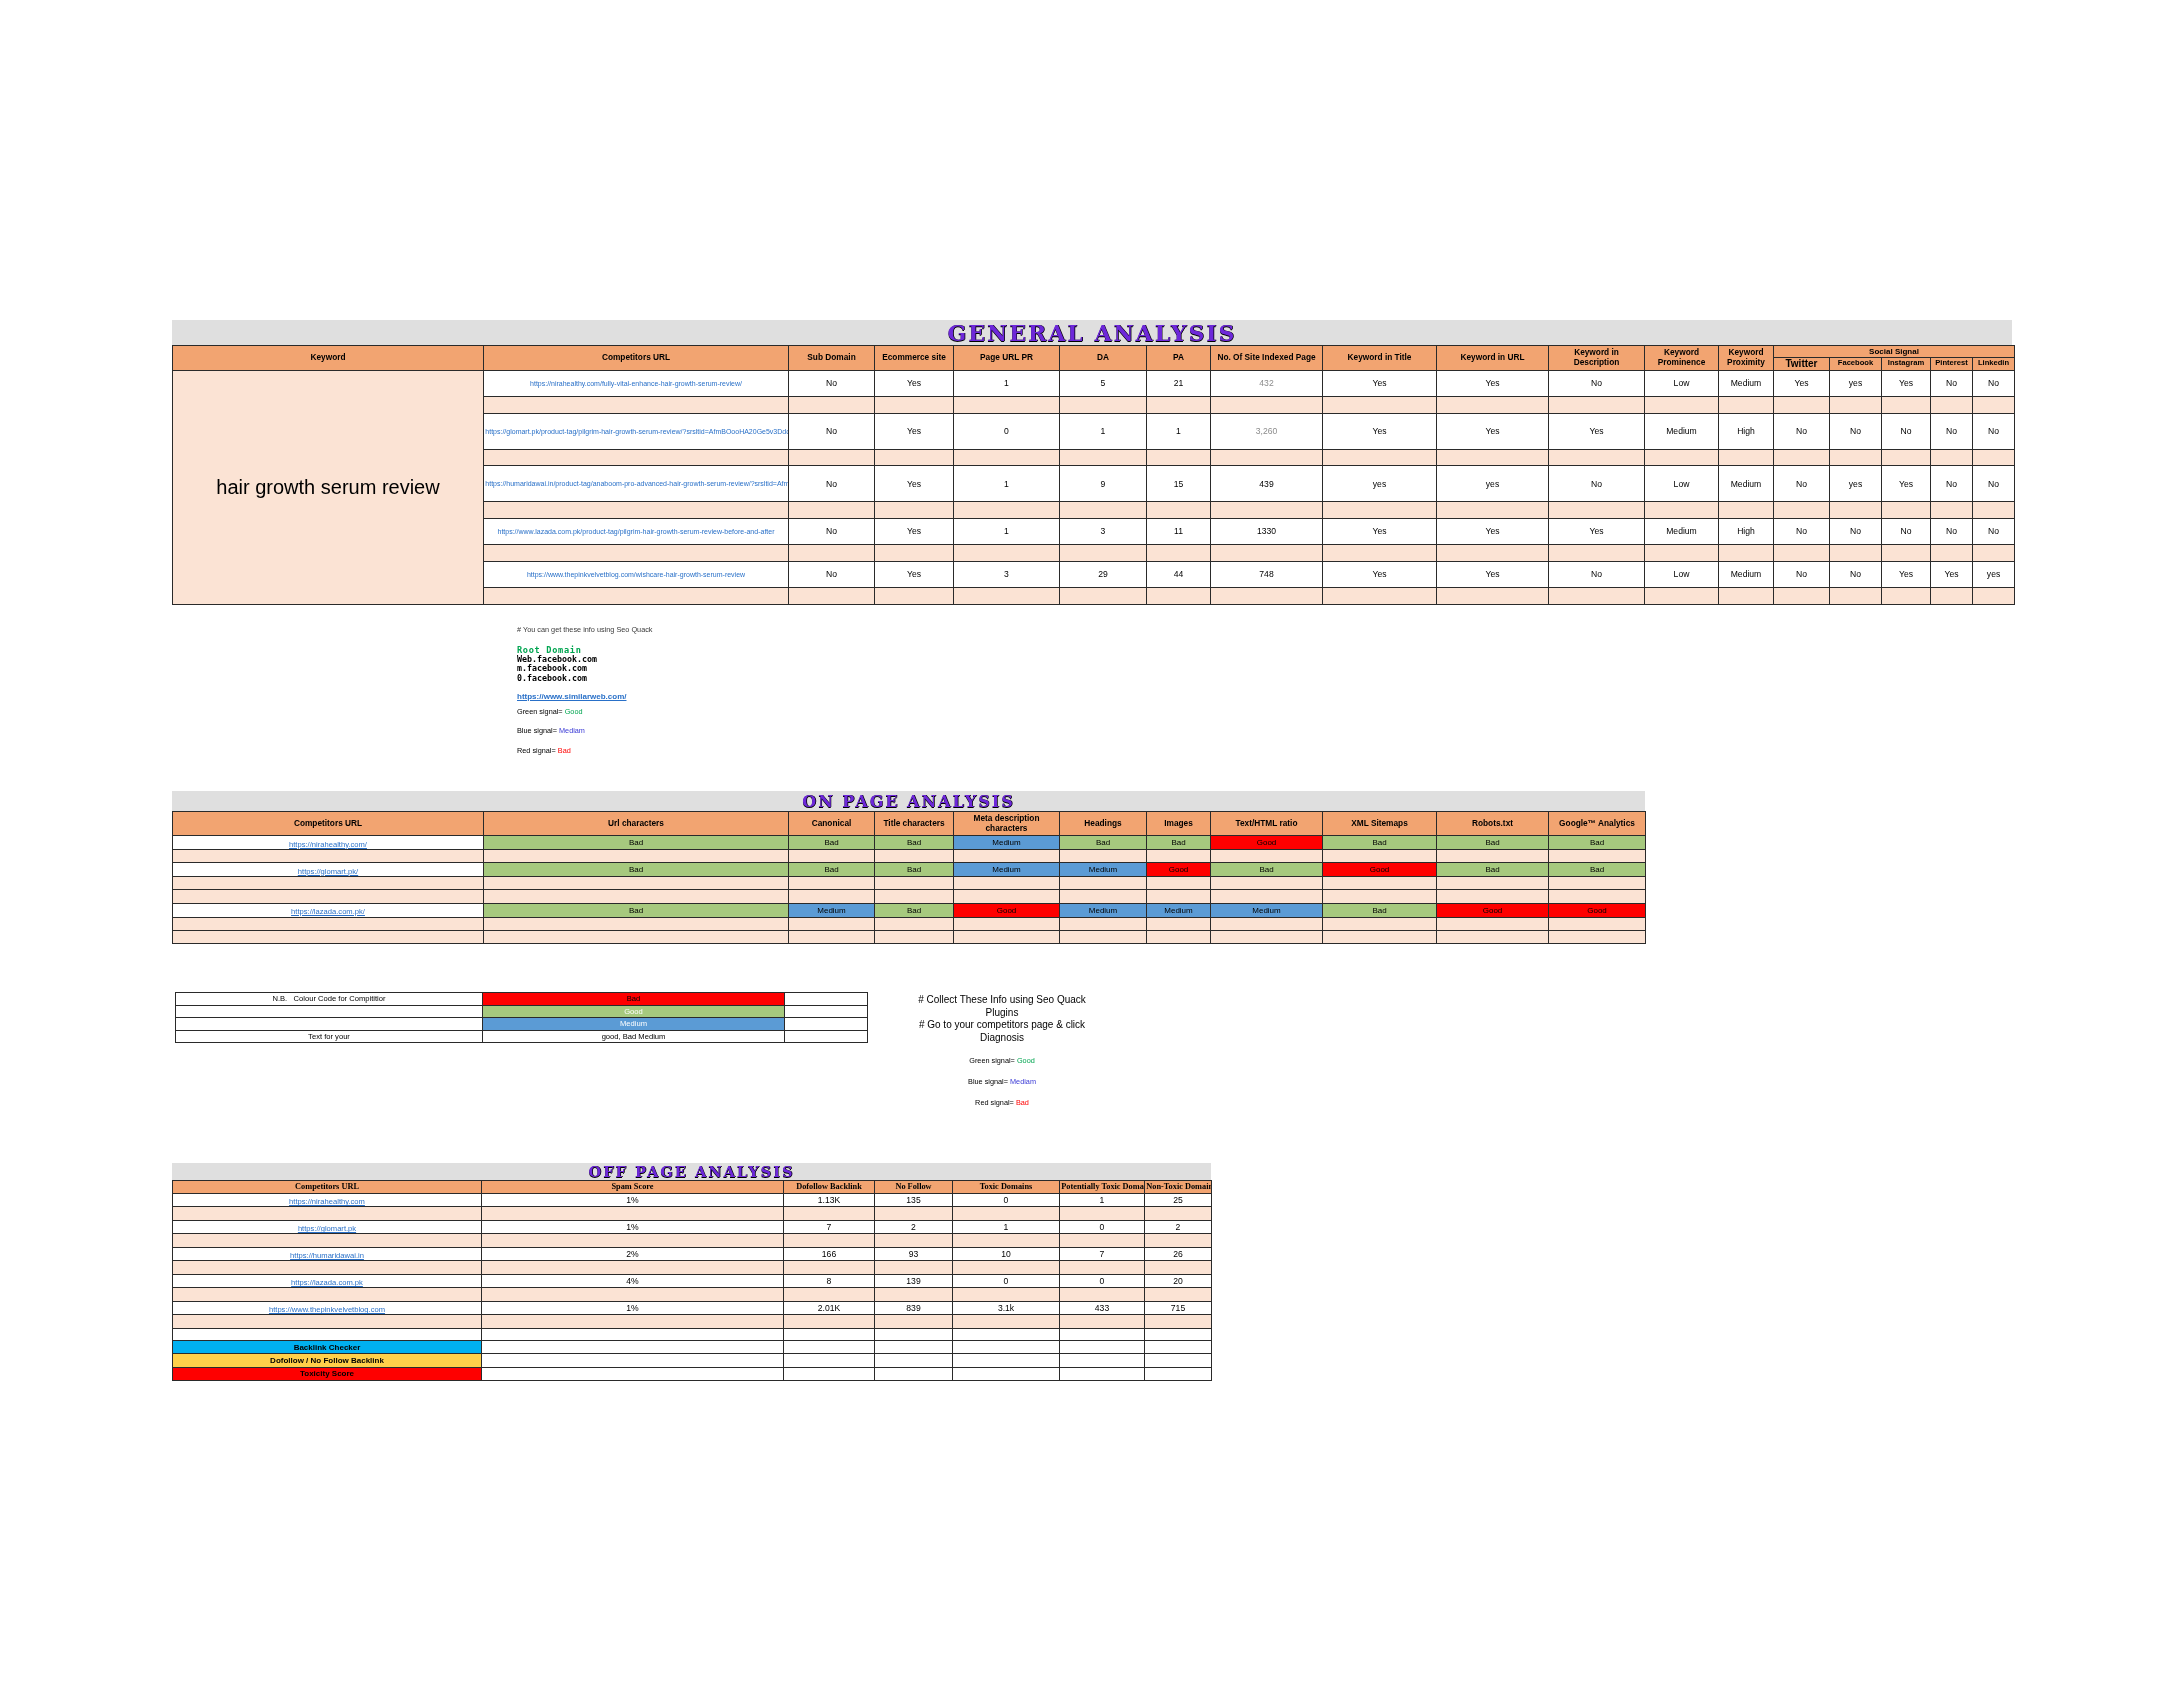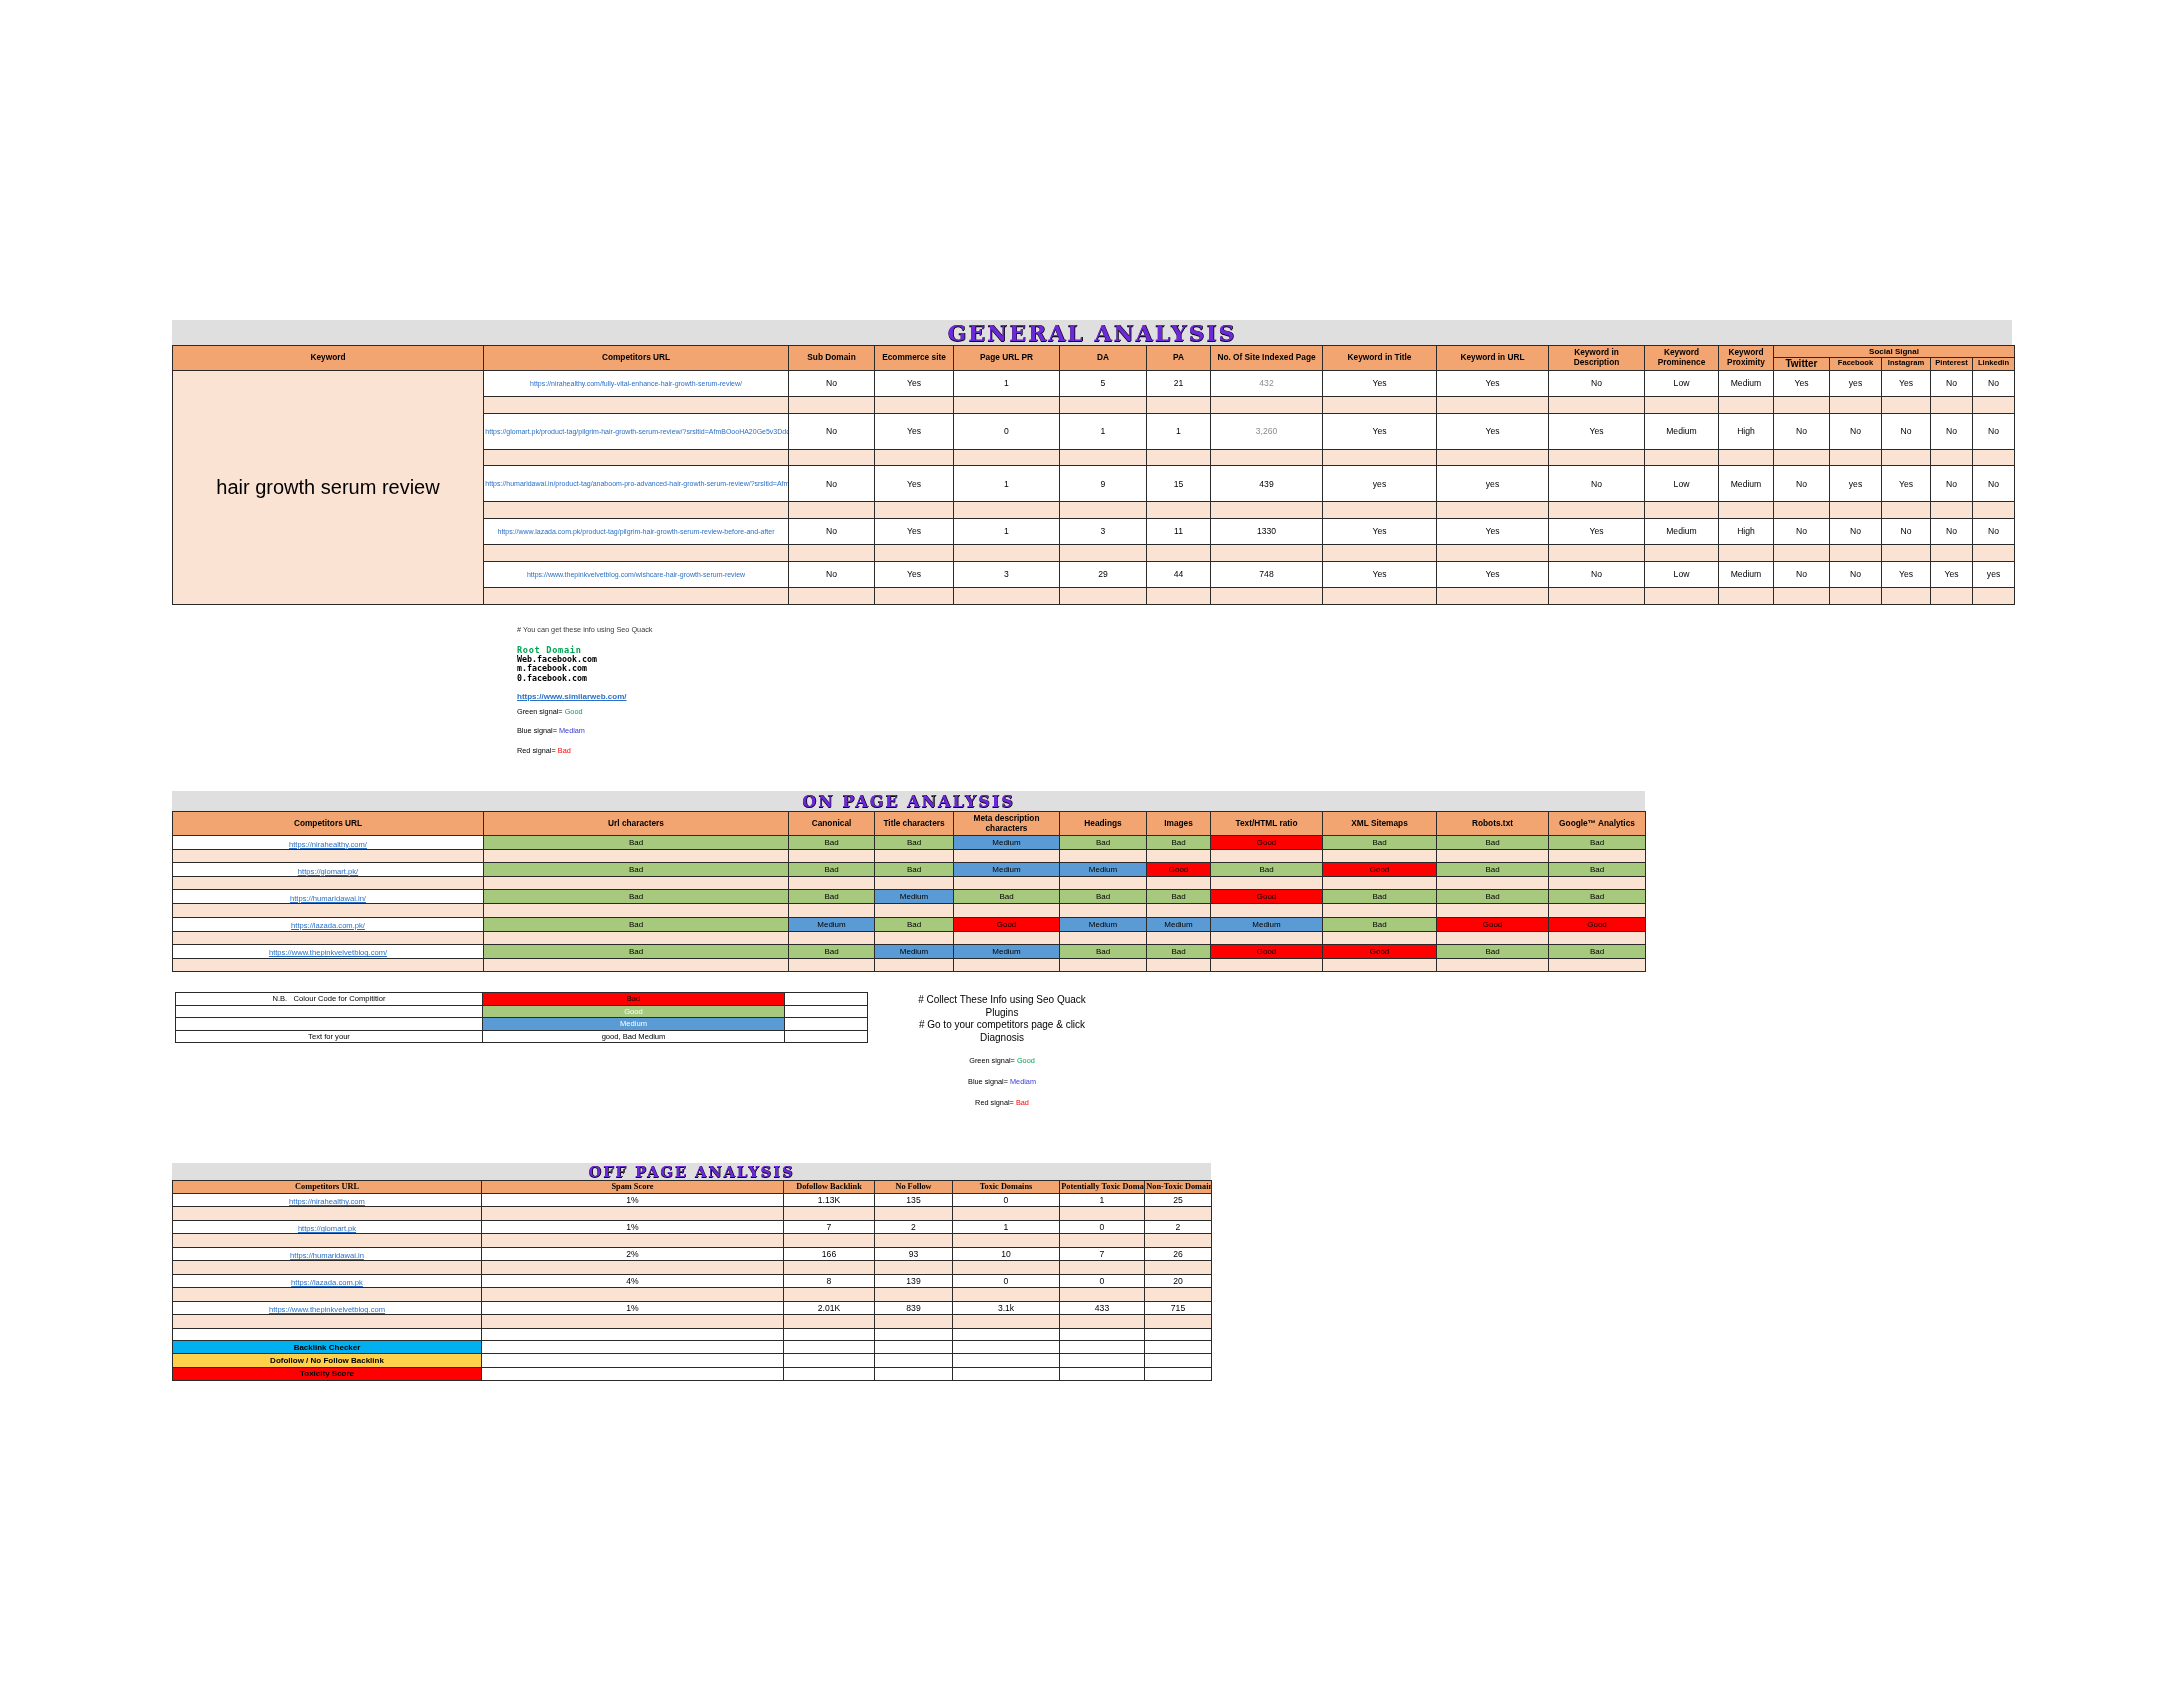--- a/index.html
+++ b/index.html
@@ -413,33 +413,20 @@
             <td class="sp"></td>
             <td class="sp"></td>
             <td class="sp"></td>
             <td class="sp"></td>
             <td class="sp"></td>
             <td class="sp"></td>
             <td class="sp"></td>
             <td class="sp"></td>
             <td class="sp"></td>
           </tr>
-          <tr style="height: 14px;">
-            <td class="url-td"><span class="link u-link">https://humaridawai.in/</span></td>
-            <td class="val c-g">Bad</td>
-            <td class="val c-g">Bad</td>
-            <td class="val c-b">Medium</td>
-            <td class="val c-g">Bad</td>
-            <td class="val c-g">Bad</td>
-            <td class="val c-g">Bad</td>
-            <td class="val c-r">Good</td>
-            <td class="val c-g">Bad</td>
-            <td class="val c-g">Bad</td>
-            <td class="val c-g">Bad</td>
-          </tr>
           <tr style="height: 13.2px;">
             <td class="sp"></td>
             <td class="sp"></td>
             <td class="sp"></td>
             <td class="sp"></td>
             <td class="sp"></td>
             <td class="sp"></td>
             <td class="sp"></td>
             <td class="sp"></td>
             <td class="sp"></td>
@@ -464,33 +451,20 @@
             <td class="sp"></td>
             <td class="sp"></td>
             <td class="sp"></td>
             <td class="sp"></td>
             <td class="sp"></td>
             <td class="sp"></td>
             <td class="sp"></td>
             <td class="sp"></td>
             <td class="sp"></td>
             <td class="sp"></td>
-          </tr>
-          <tr style="height: 14px;">
-            <td class="url-td"><span class="link u-link">https://www.thepinkvelvetblog.com/</span></td>
-            <td class="val c-g">Bad</td>
-            <td class="val c-g">Bad</td>
-            <td class="val c-b">Medium</td>
-            <td class="val c-b">Medium</td>
-            <td class="val c-g">Bad</td>
-            <td class="val c-g">Bad</td>
-            <td class="val c-r">Good</td>
-            <td class="val c-r">Good</td>
-            <td class="val c-g">Bad</td>
-            <td class="val c-g">Bad</td>
           </tr>
           <tr style="height: 13.2px;">
             <td class="sp"></td>
             <td class="sp"></td>
             <td class="sp"></td>
             <td class="sp"></td>
             <td class="sp"></td>
             <td class="sp"></td>
             <td class="sp"></td>
             <td class="sp"></td>

